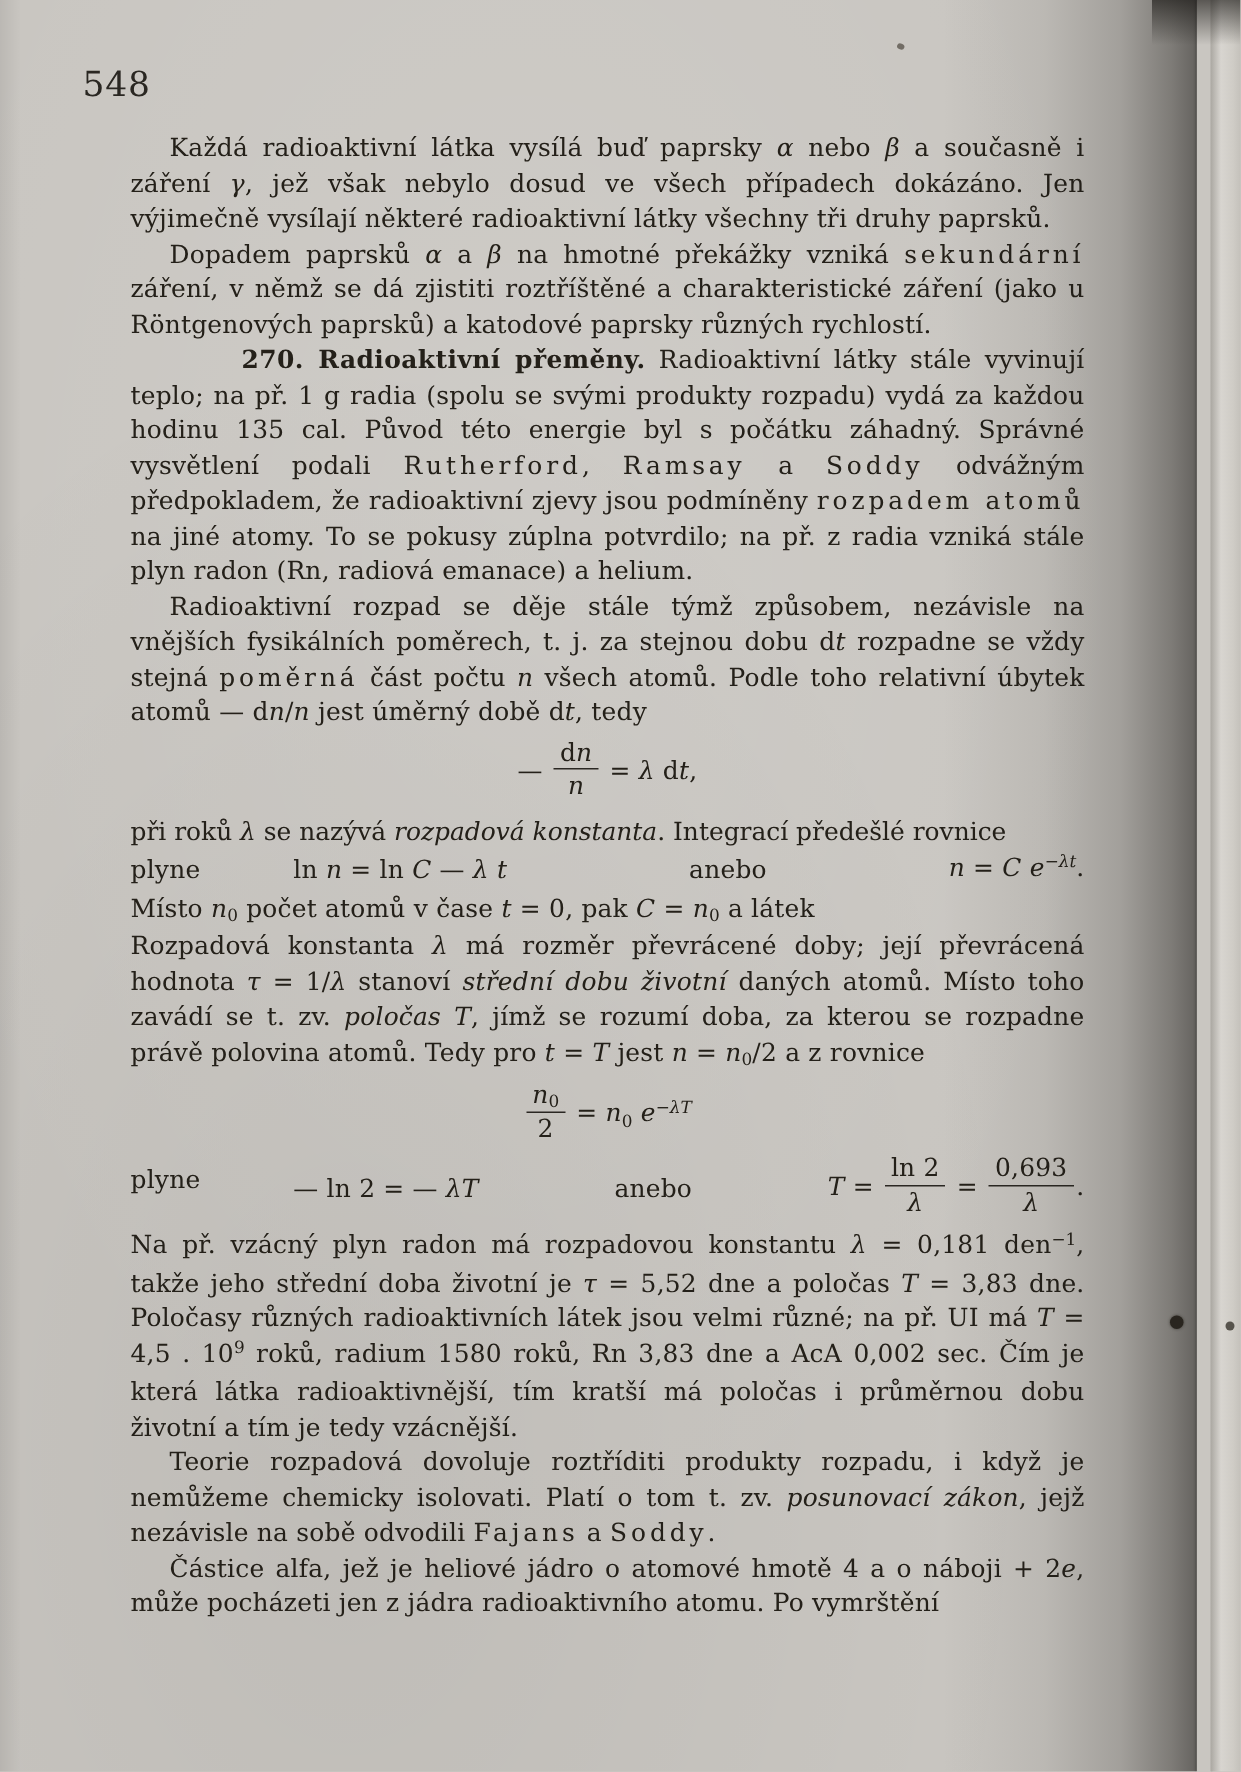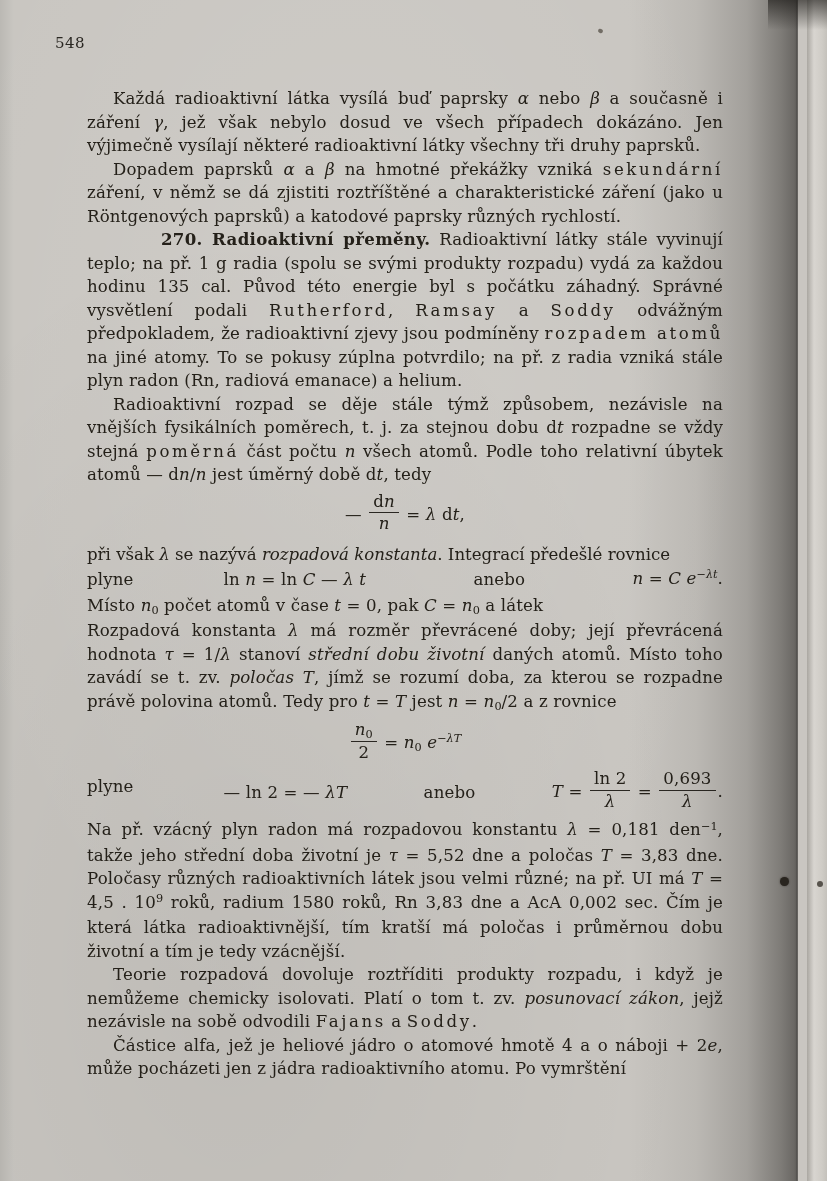--- a/index.html
+++ b/index.html
@@ -10,42 +10,42 @@
   }
   .page{
     position:absolute;inset:0;
     background:
       radial-gradient(ellipse at 42% 32%, rgba(255,255,255,0.10), rgba(0,0,0,0) 62%),
       radial-gradient(ellipse at 28% 82%, rgba(0,0,0,0.05), rgba(0,0,0,0) 55%),
       linear-gradient(to right, rgba(0,0,0,0.07) 0px, rgba(0,0,0,0) 14px),
       #c9c6c1;
   }
   .pagenum{
-    position:absolute;left:55px;top:34px;
-    font-size:15px;color:#2a2722;letter-spacing:0.5px;
+    position:absolute;left:55px;top:44px;
+    font-size:23px;color:#2a2722;letter-spacing:0.5px;
   }
   .textblock{
     position:absolute;left:87px;top:87px;width:636px;
     color:#242019;font-size:16.6px;line-height:23.5px;
     letter-spacing:0.15px;text-align:justify;
   }
   .para{margin:0;text-indent:26px;}
   .para.noindent{text-indent:0;}
   .para.tight{letter-spacing:0;}
   .i{font-style:italic;}
   .b{font-weight:700;letter-spacing:0.3px;margin-left:48px;}
   .sp{letter-spacing:2.6px;}
   .sup{font-size:68%;position:relative;top:-0.52em;letter-spacing:0;}
   .sub{font-size:68%;position:relative;top:0.28em;letter-spacing:0;}
   .frac{display:inline-block;vertical-align:middle;text-align:center;line-height:1.18;margin:0 2px;transform:translateY(-2px);}
   .frac .num{display:block;border-bottom:1px solid #2a2722;padding:0 4px 1px;}
   .frac .den{display:block;padding-top:1px;}
   .equation{text-align:center;text-indent:0;margin:5px 0;}
   .equation.disp{margin:7px 0;}
-  .eq-row{display:flex;align-items:baseline;margin:1px 0;gap:28px;}
+  .eq-row{display:flex;align-items:baseline;margin:1px 0;}
   .eq-row .row-label{flex:0 0 auto;}
   .eq-row .grp{flex:1 1 auto;display:flex;justify-content:space-between;align-items:center;gap:44px;padding-left:62px;}
   .eq-row.tall{align-items:center;margin:5px 0;}
   .eq-row.tall .row-label{align-self:flex-start;padding-top:4px;}
   
   .gutter-shadow{
     position:absolute;top:0;left:628px;width:170px;height:1181px;pointer-events:none;
     background:linear-gradient(to right, rgba(25,23,20,0) 0%, rgba(25,23,20,0.08) 40%, rgba(25,23,20,0.22) 70%, rgba(22,20,17,0.42) 90%, rgba(18,16,14,0.55) 100%);
   }
   .edge-line{
@@ -79,21 +79,21 @@
     <p class="para"><span>Každá radioaktivní látka vysílá buď paprsky </span><span class="i">α</span><span> nebo </span><span class="i">β</span><span> a současně i záření </span><span class="i">γ</span><span>, jež však nebylo dosud ve všech případech dokázáno. Jen výjimečně vysílají některé radioaktivní látky všechny tři druhy paprsků.</span></p>
 
     <p class="para"><span>Dopadem paprsků </span><span class="i">α</span><span> a </span><span class="i">β</span><span> na hmotné překážky vzniká </span><span class="sp">sekundární</span><span> záření, v němž se dá zjistiti roztříštěné a charakteristické záření (jako u Röntgenových paprsků) a katodové paprsky různých rychlostí.</span></p>
 
     <p class="para"><span class="b">270. Radioaktivní přeměny.</span><span> Radioaktivní látky stále vyvinují teplo; na př. 1 g radia (spolu se svými produkty rozpadu) vydá za každou hodinu 135 cal. Původ této energie byl s počátku záhadný. Správné vysvětlení podali </span><span class="sp">Rutherford</span><span>, </span><span class="sp">Ramsay</span><span> a </span><span class="sp">Soddy</span><span> odvážným předpokladem, že radioaktivní zjevy jsou podmíněny </span><span class="sp">rozpadem atomů</span><span> na jiné atomy. To se pokusy zúplna potvrdilo; na př. z radia vzniká stále plyn radon (Rn, radiová emanace) a helium.</span></p>
 
     <p class="para"><span>Radioaktivní rozpad se děje stále týmž způsobem, nezávisle na vnějších fysikálních poměrech, t. j. za stejnou dobu d</span><span class="i">t</span><span> rozpadne se vždy stejná </span><span class="sp">poměrná</span><span> část počtu </span><span class="i">n</span><span> všech atomů. Podle toho relativní úbytek atomů — d</span><span class="i">n</span><span>/</span><span class="i">n</span><span> jest úměrný době d</span><span class="i">t</span><span>, tedy</span></p>
 
     <div class="equation disp"><span>— </span><span class="frac"><span class="num"><span>d</span><span class="i">n</span></span><span class="den"><span class="i">n</span></span></span><span> = </span><span class="i">λ</span><span> d</span><span class="i">t</span><span>,</span></div>
 
-    <p class="para noindent tight"><span>při však </span><span class="i">λ</span><span> se nazývá </span><span class="i">rozpadová konstanta</span><span>. Integrací předešlé rovnice</span></p>
+    <p class="para noindent tight"><span>při roků </span><span class="i">λ</span><span> se nazývá </span><span class="i">rozpadová konstanta</span><span>. Integrací předešlé rovnice</span></p>
 
     <div class="eq-row">
       <span class="row-label">plyne</span>
       <span class="grp">
         <span><span>ln </span><span class="i">n</span><span> = ln </span><span class="i">C</span><span> — </span><span class="i">λ t</span></span>
         <span>anebo</span>
         <span><span class="i">n</span><span> = </span><span class="i">C e</span><span class="i sup">−λt</span><span>.</span></span>
       </span>
     </div>
 

